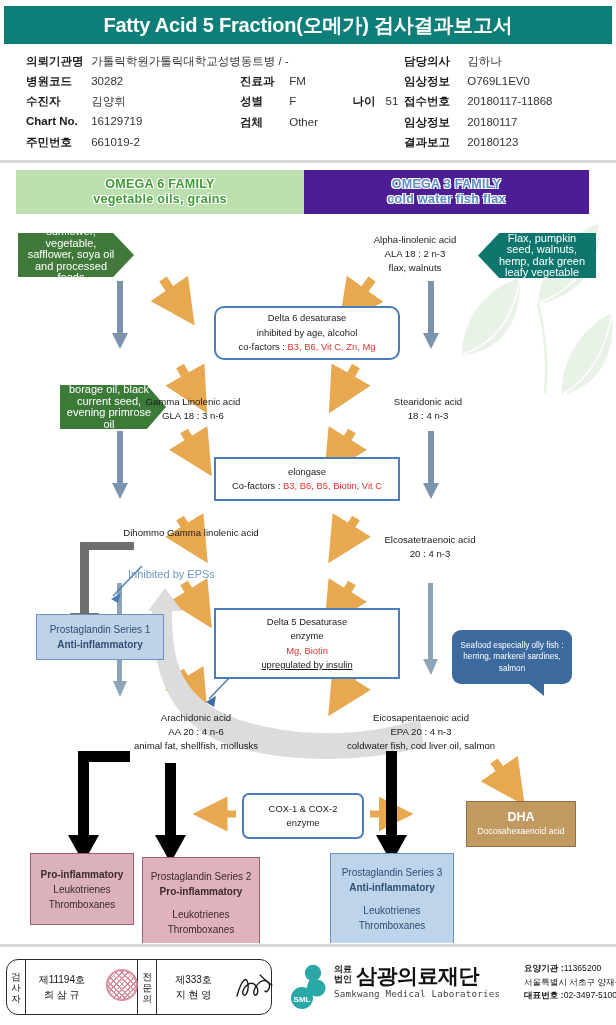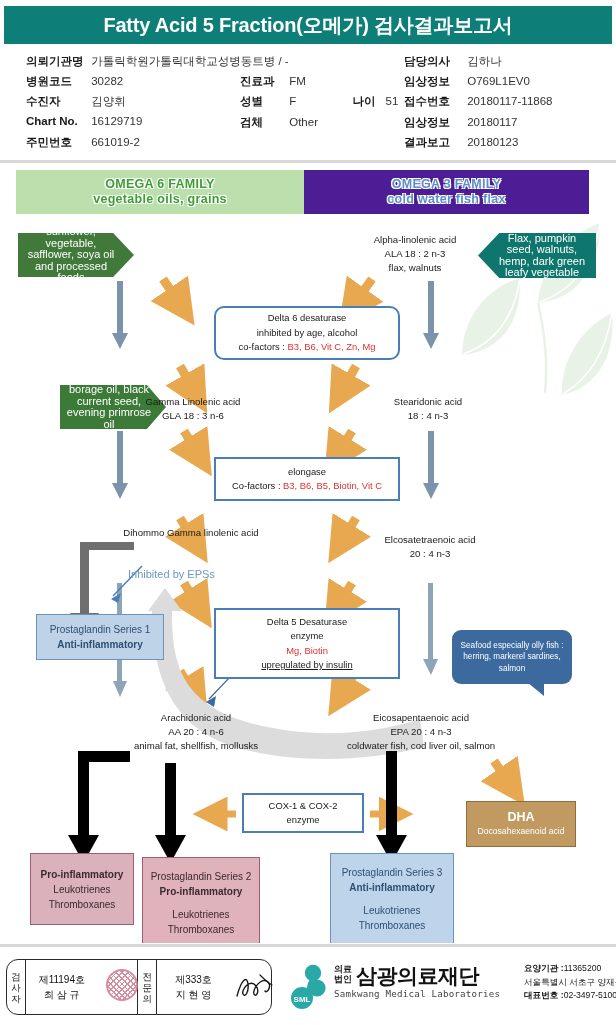--- a/index.html
+++ b/index.html
@@ -487,21 +487,21 @@
       </div>
     </div>
 
     <div class="ebox" style="left:214px; top:445px; width:186px; height:71px;">
       <div>Delta 5 Desaturase</div>
       <div>enzyme</div>
       <div class="cof">Mg, Biotin</div>
       <div class="ul-ins">upregulated by insulin</div>
     </div>
 
-    <div class="ebox" style="left:242px; top:630px; width:122px; height:40px;">
+    <div class="ebox" style="left:242px; top:630px; width:122px; height:46px;border-radius:7px;">
       <div>COX-1 &amp;  COX-2</div>
       <div>enzyme</div>
     </div>
 
     <div class="inhib">Inhibited by EPSs</div>
 
     <div class="rbox pg1">
       <div>Prostaglandin Series 1</div>
       <div class="b">Anti-inflammatory</div>
     </div>

